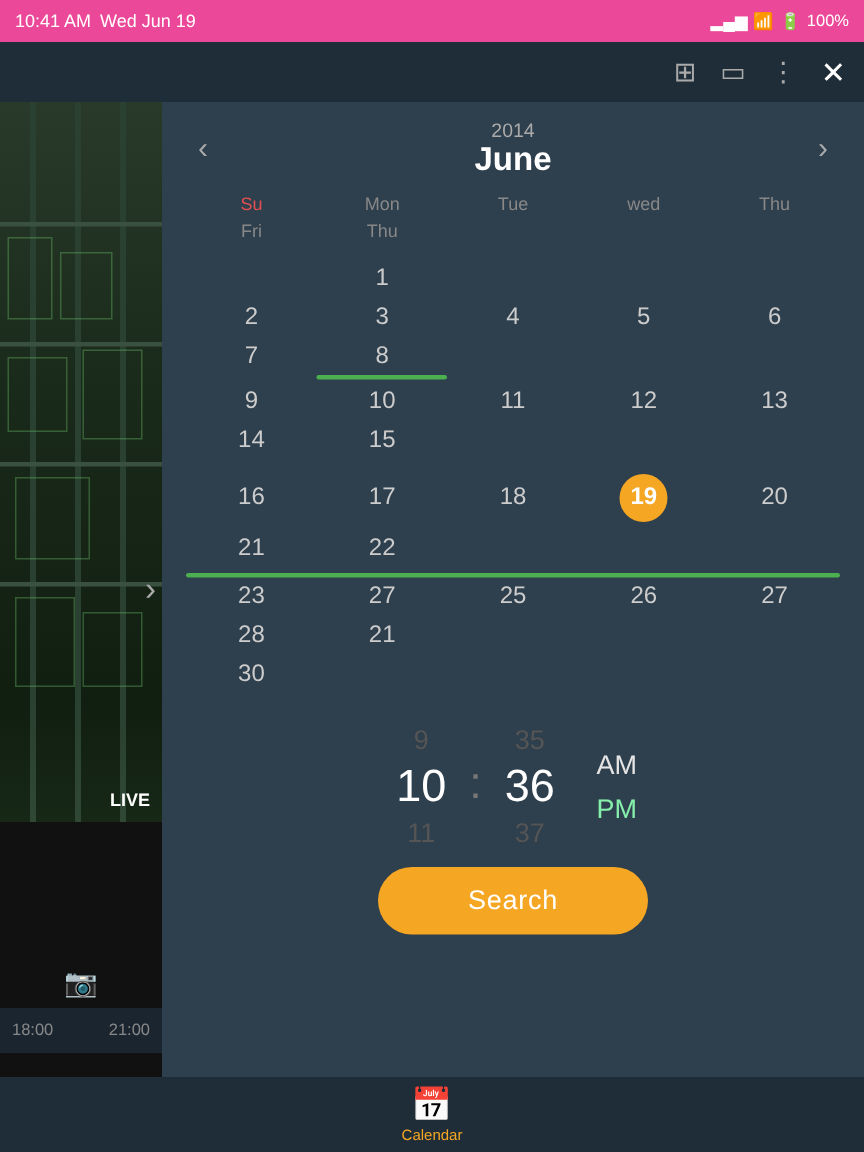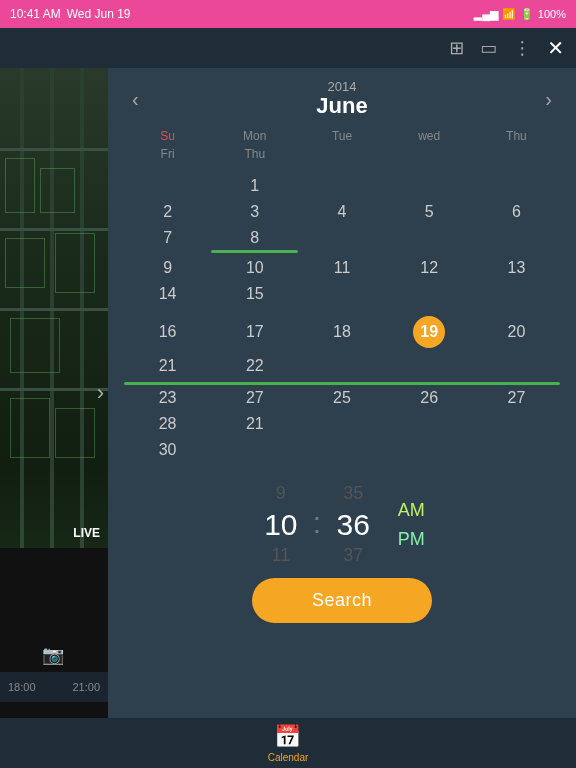--- a/index.html
+++ b/index.html
@@ -217,21 +217,21 @@
     }
     .ampm-col {
       display: flex;
       flex-direction: column;
       align-items: center;
       width: 44px;
       margin-left: 6px;
     }
     .ampm-active {
       font-size: 18px;
-      color: #bef264;
+      color: #e5e5e5;
       line-height: 1.6;
     }
     .ampm-dim {
       font-size: 18px;
       color: #86efac;
       line-height: 1.6;
     }
 
     
     .search-btn {

